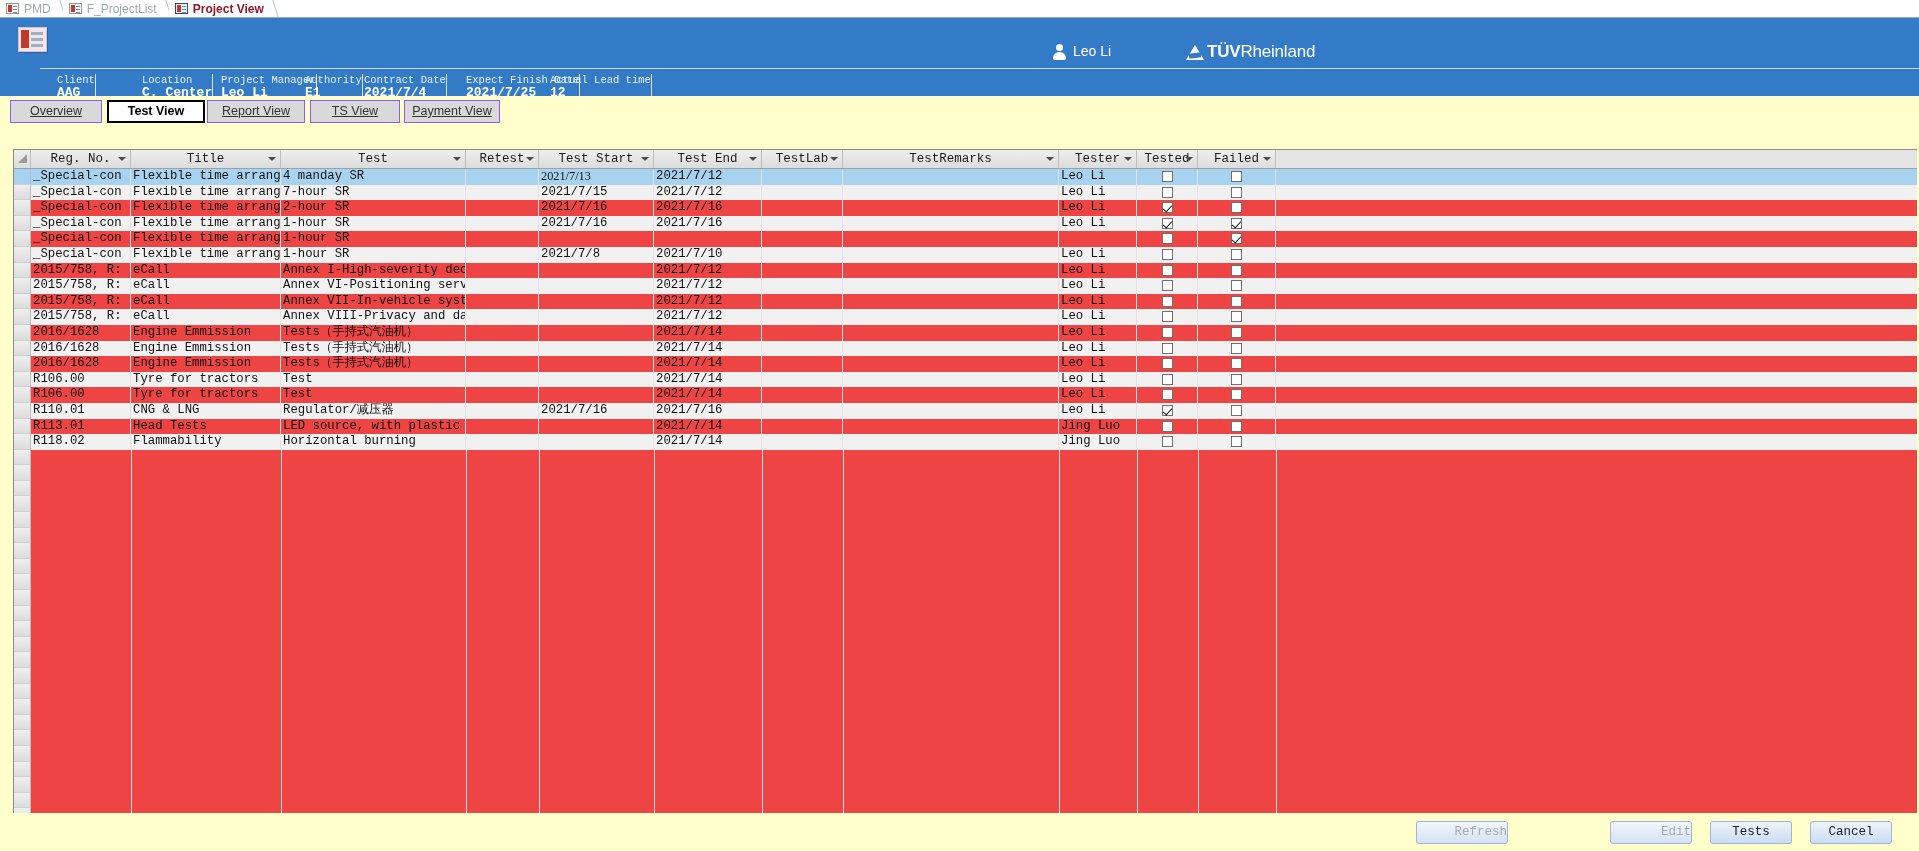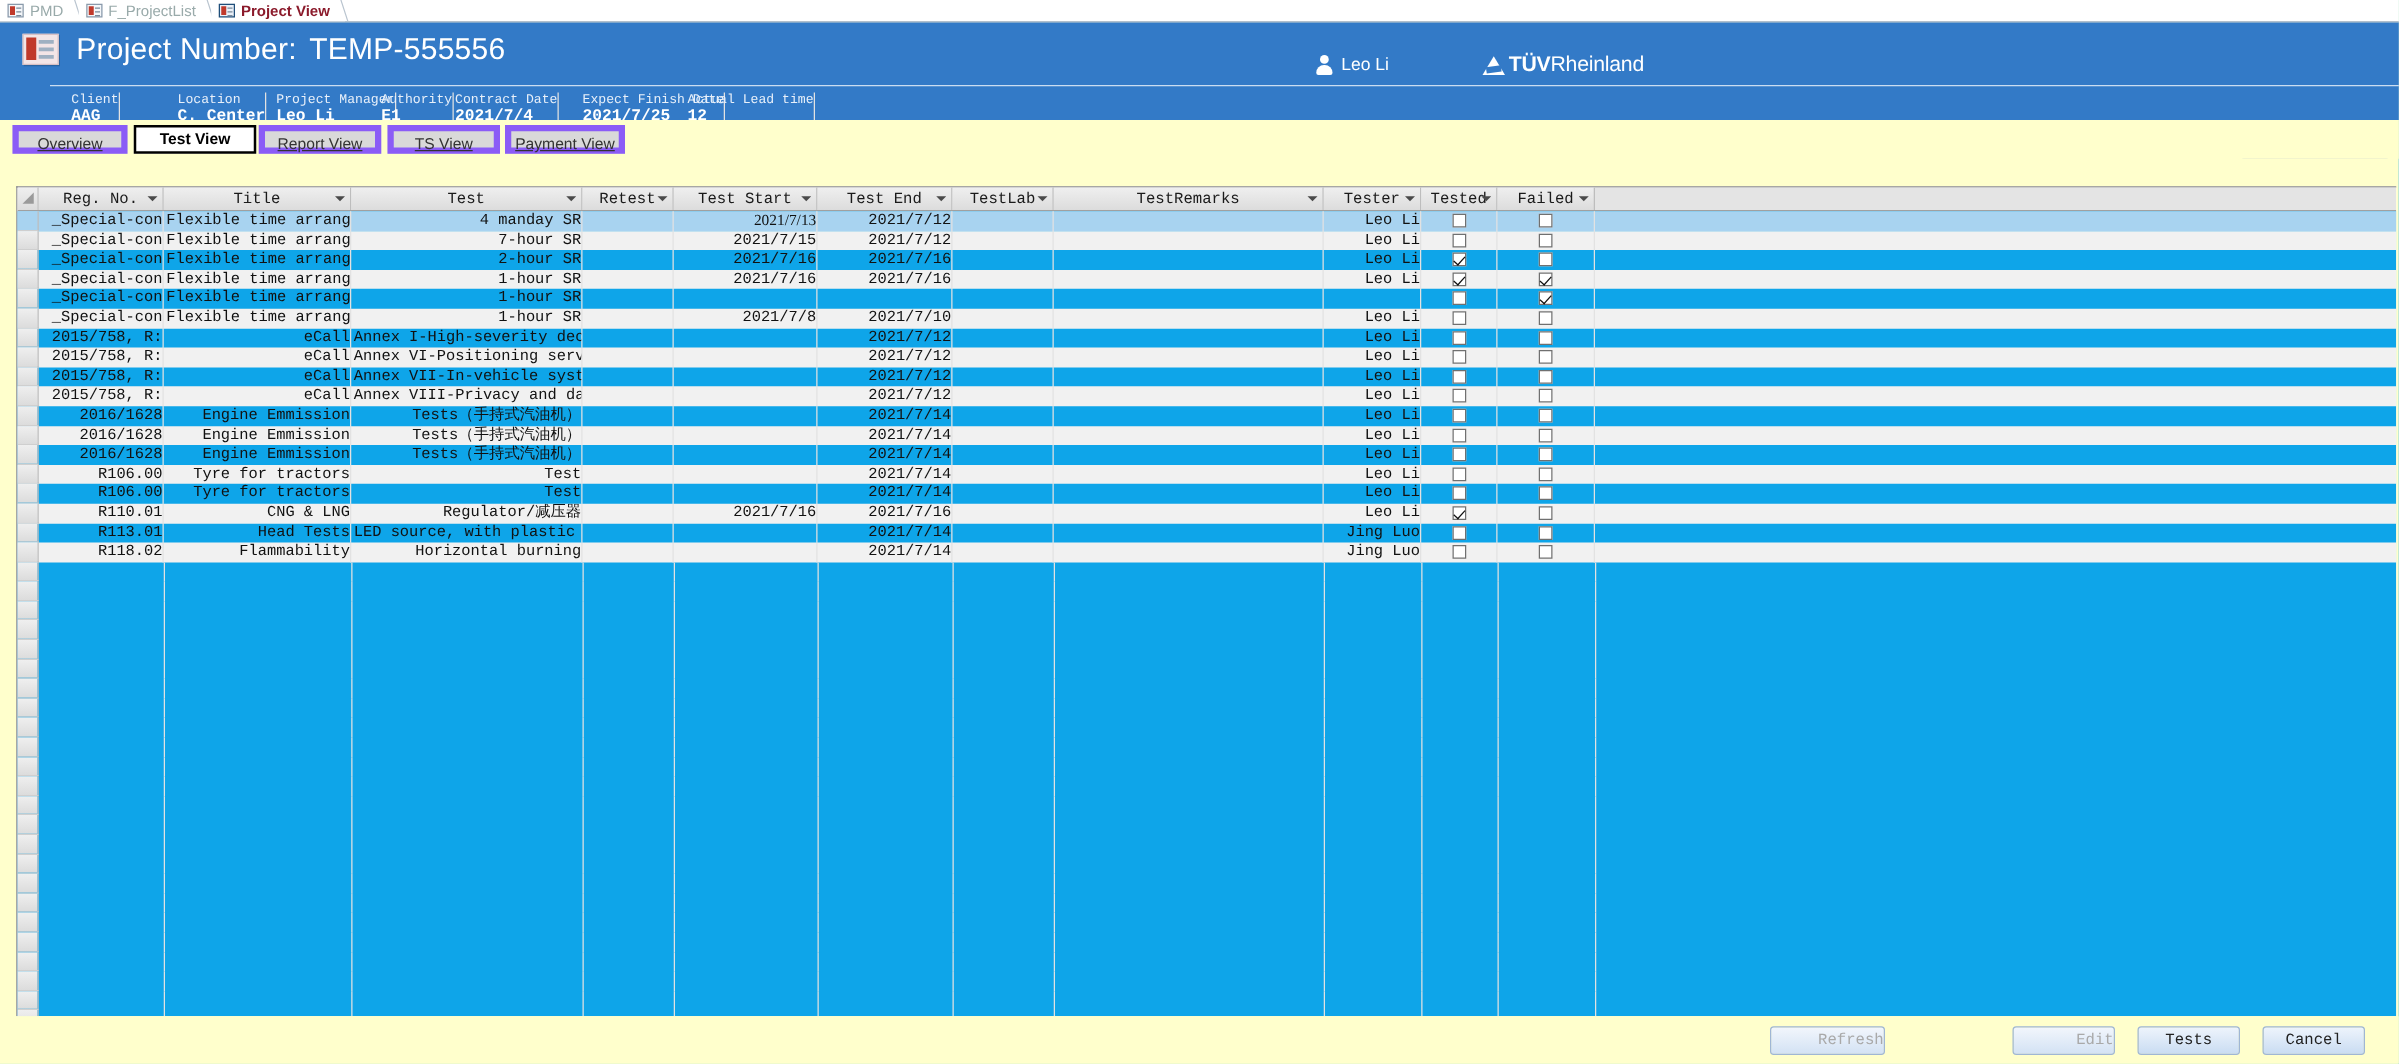--- a/index.html
+++ b/index.html
@@ -77,21 +77,21 @@
   .meta .val{font-size:13px;color:#fff;font-weight:bold;line-height:14px;white-space:nowrap;}
   .modify-btn{
     position:absolute;right:8px;top:88px;width:116px;height:19px;
     font-size:11px;color:#9c9c9c;background:linear-gradient(#f2f4f7,#dbe3ec);
     border:1px solid #b6c2d0;border-radius:2px;text-align:center;line-height:19px;
   }
   
   .viewtabs{position:relative;height:31px;background:#ffffcc;}
   .vt{
     position:absolute;top:4px;height:23px;line-height:21px;text-align:center;
-    background:#d9d9d9;border:5px solid #8b5cf6;font-size:12.5px;color:#333;
+    background:#d9d9d9;border:1px solid #8b5cf6;font-size:12.5px;color:#333;
     box-sizing:border-box;
   }
   .vt span{text-decoration:underline;}
   .vt.active{background:#fff;border:2px solid #000;font-weight:bold;color:#000;line-height:19px;}
   .vt.active span{text-decoration:none;}
   
   .gridwrap{
     position:absolute;left:13px;top:149px;right:2px;bottom:38px;
     background:#fff;border:1px solid #8a8a8a;border-right:none;border-bottom:none;
     overflow:hidden;
@@ -106,21 +106,21 @@
   }
   .gh .arw{
     position:absolute;right:4px;top:7px;width:0;height:0;
     border-left:4px solid transparent;border-right:4px solid transparent;border-top:4px solid #4a4a4a;
   }
   .gh.corner{background:linear-gradient(#efefef,#dcdcdc);}
   .gh.corner .tri{
     position:absolute;left:4px;top:4px;width:0;height:0;
     border-left:9px solid transparent;border-bottom:9px solid #9a9a9a;
   }
-  .rows{position:absolute;left:0;right:0;top:19px;bottom:0;background:#0ea5e9;text-align:right;}
+  .rows{position:absolute;left:0;right:0;top:19px;bottom:0;background:#ef4444;}
   .row{position:relative;height:15.6px;}
   .row .sel{
     position:absolute;left:0;top:0;width:17px;height:100%;
     background:linear-gradient(#efefef,#dcdcdc);border-right:1px solid #bdbdbd;
     border-bottom:1px solid #cfcfcf;box-sizing:border-box;
   }
   .cell{
     position:absolute;top:0;height:100%;box-sizing:border-box;
     font-family:"Liberation Mono",monospace;font-size:12.3px;color:#111;
     line-height:15.6px;white-space:nowrap;overflow:hidden;padding-left:2px;
@@ -172,23 +172,20 @@
     <div class="doctab active">
       <span class="tabicon"></span>
       <span>Project View</span>
       <span class="slash"></span>
     </div>
   </div>
 
 <div class="header">
   <div class="hdr-top">
     <div class="proj-icon"></div>
-    <div class="proj-title">
-      <span class="pn">Project Number:</span><span>TEMP-555556</span>
-    </div>
     <div class="user-box">
       <span class="user-ico"></span>
       <span>Leo Li</span>
     </div>
     <div class="tuv-box">
       <span class="tuv-tri"></span>
       <span class="tuv-txt"><b>TÜV</b><span>Rheinland</span></span>
     </div>
   </div>
   <div class="hdr-rule"></div>

